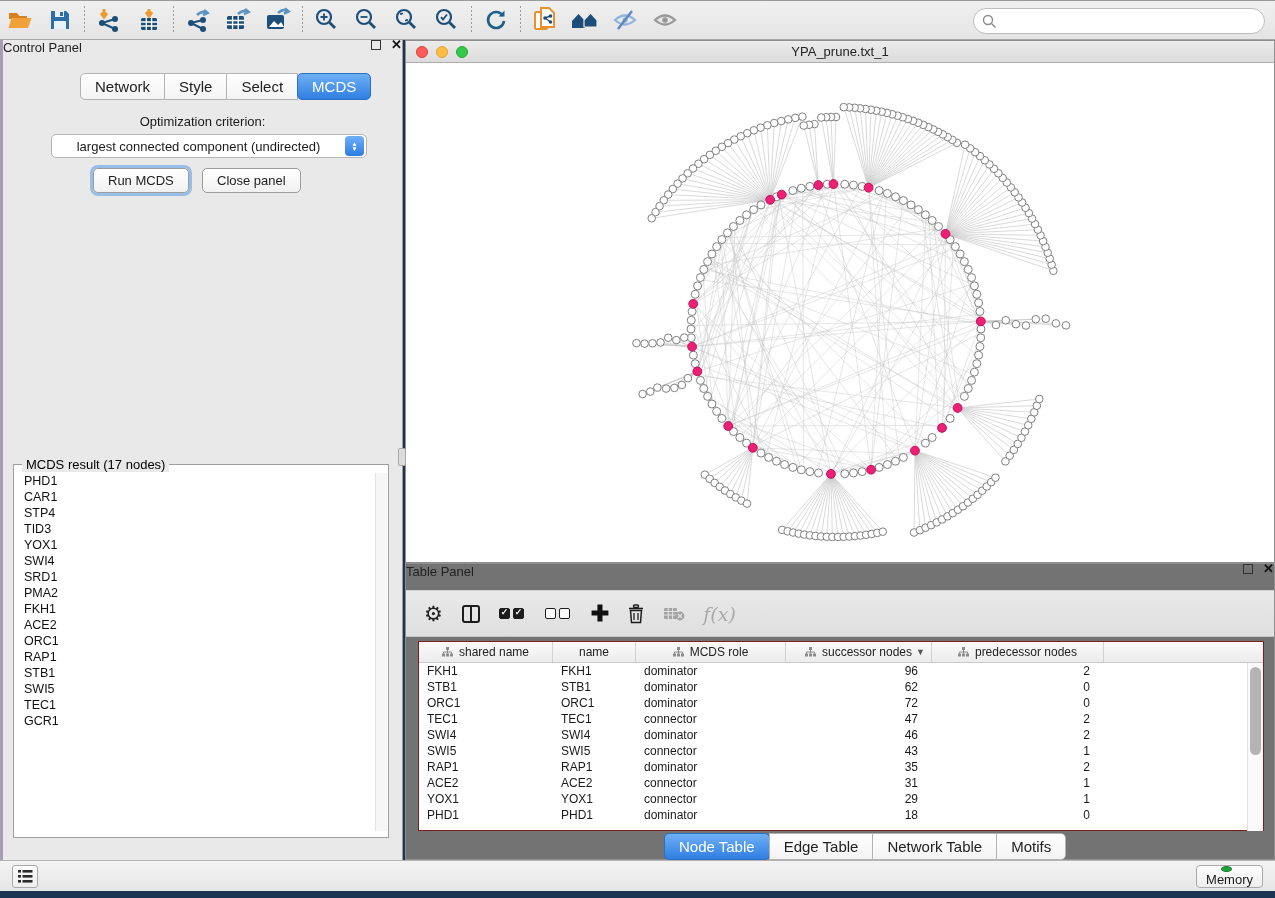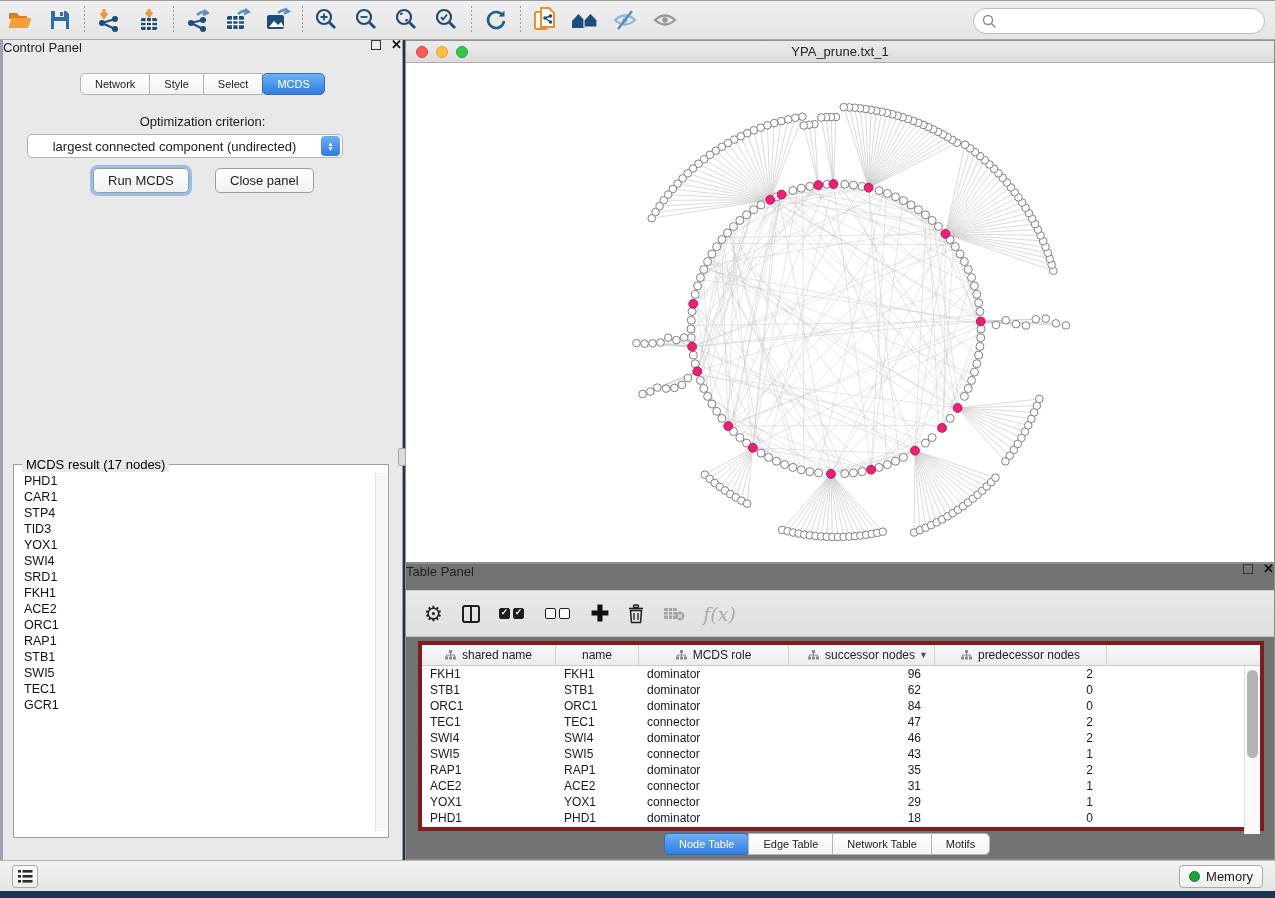--- a/index.html
+++ b/index.html
@@ -28,35 +28,35 @@
   .control-panel { position:absolute; left:3px; top:40px; width:400px; height:820px;
     background:#e9e9e9; border-right:1px solid #9c9c9c; }
   .panel-head { position:absolute; left:0; top:0; width:100%; height:26px; display:flex; align-items:flex-start; padding:0 0; }
   .panel-title { font-size:13px; color:#222; }
   .panel-head .spacer { flex:1; }
   .float-icon { width:10px; height:10px; border:1.6px solid #333; margin-right:10px; }
   .close-icon { font-size:13px; font-weight:bold; color:#111; line-height:10px; }
   .seg-tabs { position:absolute; display:flex; }
   .cp-tabs { left:78px; top:33px; }
   .seg { border:1px solid #b3b3b3; background:linear-gradient(#ffffff,#f3f3f3);
-    padding:4px 14px; margin-left:-1px; font-size:11px; color:#222; white-space:nowrap; }
+    padding:4px 14px; margin-left:-1px; font-size:15px; color:#222; white-space:nowrap; }
   .seg.first { border-radius:5px 0 0 5px; }
   .seg.last  { border-radius:0 5px 5px 0; }
   .seg.active { background:linear-gradient(#6fb0f4,#2f7ee2); border-color:#2d6fc4; color:#fff; border-radius:5px; }
   .opt-label { position:absolute; left:0; top:74px; width:100%; text-align:center; font-size:13px; }
-  .dropdown { position:absolute; left:24px; top:94px; width:316px; height:24px; background:#fff;
+  .dropdown { position:absolute; left:48px; top:94px; width:316px; height:24px; background:#fff;
     border:1px solid #b5b5b5; border-radius:5px; display:flex; align-items:center; }
   .dropdown .dd-text { flex:1; text-align:center; font-size:13px; }
   .dd-stepper { width:19px; height:20px; margin-right:2px; border-radius:4px;
     background:linear-gradient(#6db0f6,#2e7ce4); display:flex; flex-direction:column; align-items:center; justify-content:center; color:#fff; }
   .dd-stepper span { font-size:6.5px; line-height:5px; }
   .btn { background:linear-gradient(#ffffff,#f1f1f1); border:1px solid #9d9d9d; border-radius:5px;
     padding:4px 14px; font-size:13px; color:#222; }
   .btn-run { position:absolute; left:90px; top:128px; box-shadow:0 0 0 3px rgba(96,162,233,.6); }
-  .btn-closepanel { position:absolute; left:212px; top:128px; }
+  .btn-closepanel { position:absolute; left:199px; top:128px; }
   .result-box { position:absolute; left:10px; top:424px; width:376px; height:374px;
     border:1px solid #9f9f9f; background:#fff; }
   .result-legend { position:absolute; left:8px; top:-8px; background:#e9e9e9; padding:0 4px; font-size:13px; color:#000000; }
   .result-list { position:absolute; left:1px; top:8px; width:362px; height:358px; overflow:hidden; }
   .result-item { font-size:12.5px; line-height:16px; padding-left:9px; color:#111; }
   .result-scroll { position:absolute; right:1px; top:8px; width:12px; height:358px; background:#f6f6f6; border-left:1px solid #e2e2e2; }
   .splitter-handle { position:absolute; left:398px; top:448px; width:8px; height:18px;
     background:#dcdcdc; border:1px solid #a8a8a8; border-radius:2px; z-index:5; }
   
   .network-window { position:absolute; left:405px; top:40px; width:870px; height:523px;
@@ -76,21 +76,21 @@
   .tp-toolbar { position:absolute; left:0; top:26px; width:100%; height:47px;
     background:linear-gradient(#e9e9e9,#dfdfdf); border-top:1px solid #cfcfcf; border-bottom:1px solid #c6c6c6;
     display:flex; align-items:center; }
   .tp-tool { margin-left:18px; display:flex; align-items:center; }
   .cb { width:11px; height:11px; border:1.6px solid #1d1d1d; border-radius:2px; margin-right:3px; position:relative; background:#fff; }
   .cb.checked { background:#1d1d1d; }
   .cb.checked::after { content:"✓"; position:absolute; left:1px; top:-2px; color:#fff; font-size:9px; font-weight:bold; }
   .fx { font-family:"DejaVu Serif", serif; font-style:italic; font-size:19px; color:#a9a9a9; }
   .plus-glyph { font-size:22px; font-weight:bold; color:#111; line-height:20px; }
   .gear-glyph { font-size:21px; color:#222; line-height:20px; }
-  .table-wrap { position:absolute; left:12px; top:77px; width:846px; height:190px; background:#fff; border:4px solid #7f1d1d; }
+  .table-wrap { position:absolute; left:12px; top:77px; width:846px; height:190px; background:#fff; border:1px solid #7f1d1d; }
   .tbl-header { display:grid; grid-template-columns:134px 83px 150px 146px 172px 1fr; height:21px;
     background:linear-gradient(#fafafa,#ececec); border-bottom:1px solid #c9c9c9; }
   .th { display:flex; align-items:center; justify-content:center; font-size:12px; color:#222;
     border-right:1px solid #d2d2d2; position:relative; white-space:nowrap; }
   .th .hier { margin-right:6px; }
   .th .sort-chev { position:absolute; right:6px; color:#555; font-size:9px; }
   .tbl-body { position:absolute; left:0; top:21px; width:829px; height:168px; overflow:hidden; }
   .tr { display:grid; grid-template-columns:134px 83px 150px 146px 172px 1fr; height:16px; }
   .td { font-size:12px; line-height:16px; padding-left:8px; white-space:nowrap; }
   .td.num { text-align:right; padding-right:14px; }
@@ -98,21 +98,21 @@
   .tbl-thumb { position:absolute; left:2px; top:4px; width:11px; height:88px; background:#b4b4b4; border-radius:6px; }
   .tp-tabs { left:259px; top:269px; }
   
   .status-bar { position:absolute; left:0; top:860px; width:1275px; height:31px;
     background:linear-gradient(#f3f3f3,#e6e6e6); border-top:1px solid #b3b3b3; }
   .status-list-btn { position:absolute; left:12px; top:4px; width:26px; height:23px;
     background:linear-gradient(#fdfdfd,#eee); border:1px solid #a9a9a9; border-radius:3px;
     display:flex; align-items:center; justify-content:center; }
   .memory-btn { position:absolute; right:12px; top:4px; height:23px;
     background:linear-gradient(#fdfdfd,#eee); border:1px solid #a9a9a9; border-radius:4px;
-    display:flex; align-items:center; padding:0 9px; font-size:13px; }
+    display:flex; align-items:center; padding:0 9px; font-size:13px;flex-direction:column; }
   .mem-dot { width:11px; height:11px; border-radius:50%; background:#1da33c; border:1px solid #157c2d; margin-right:6px; }
   svg { display:block; }
 </style>
 </head>
 <body>
 
 <div class="toolbar">
   <div class="tb-btn">
     <svg width="26" height="22" viewBox="0 0 26 22">
         <path d="M2 19 V4 h8 l2.5 3 H20 v3 H2" fill="#d8801f"></path>
@@ -271,20 +271,21 @@
   <div class="result-box">
     <span class="result-legend">MCDS result (17 nodes)</span>
     <div class="result-list" id="mcds-list">
         <div class="result-item">PHD1</div>
         <div class="result-item">CAR1</div>
         <div class="result-item">STP4</div>
         <div class="result-item">TID3</div>
         <div class="result-item">YOX1</div>
         <div class="result-item">SWI4</div>
         <div class="result-item">SRD1</div>
+        <div class="result-item">PMA2</div>
         <div class="result-item">FKH1</div>
         <div class="result-item">ACE2</div>
         <div class="result-item">ORC1</div>
         <div class="result-item">RAP1</div>
         <div class="result-item">STB1</div>
         <div class="result-item">SWI5</div>
         <div class="result-item">TEC1</div>
         <div class="result-item">GCR1</div>
       </div>
     <div class="result-scroll"></div>
@@ -986,21 +987,21 @@
           <div class="td">STB1</div>
           <div class="td">dominator</div>
           <div class="td num">62</div>
           <div class="td num">0</div>
           <div class="td"></div>
         </div>
         <div class="tr">
           <div class="td">ORC1</div>
           <div class="td">ORC1</div>
           <div class="td">dominator</div>
-          <div class="td num">84</div>
+          <div class="td num">72</div>
           <div class="td num">0</div>
           <div class="td"></div>
         </div>
         <div class="tr">
           <div class="td">TEC1</div>
           <div class="td">TEC1</div>
           <div class="td">connector</div>
           <div class="td num">47</div>
           <div class="td num">2</div>
           <div class="td"></div>

